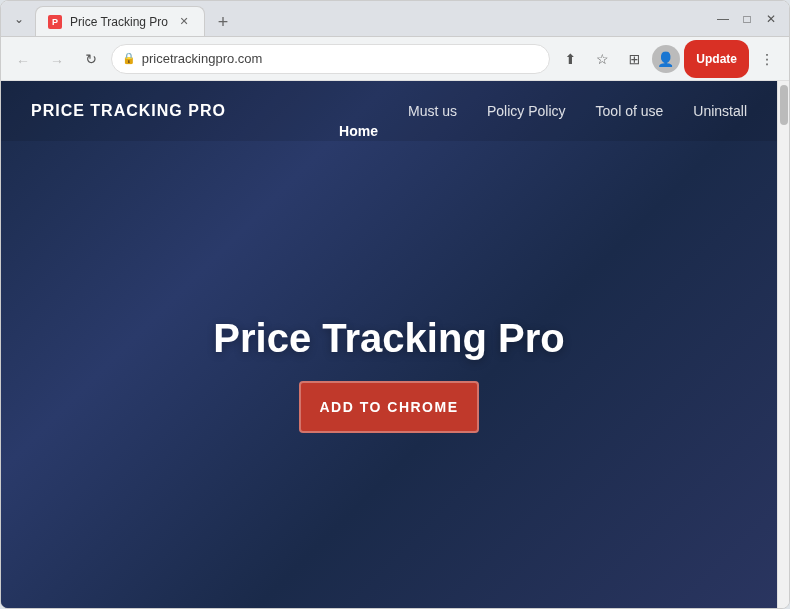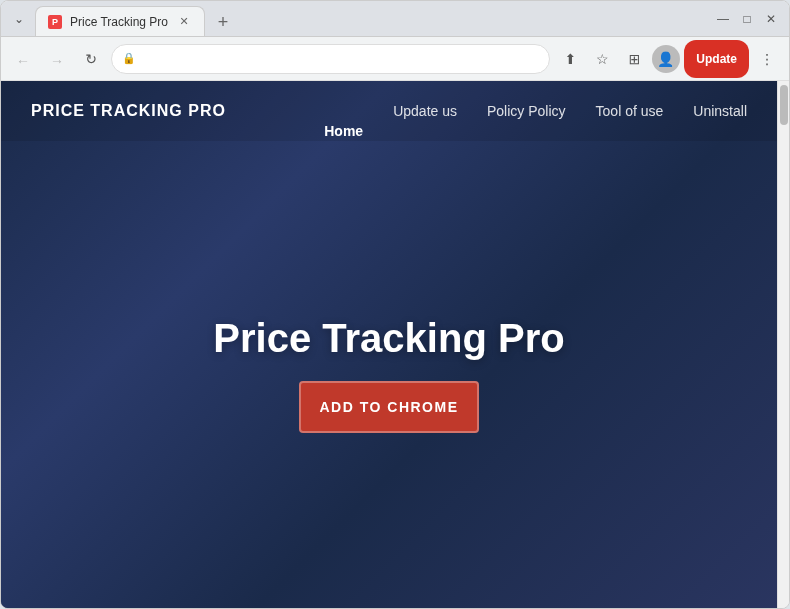--- a/index.html
+++ b/index.html
@@ -358,20 +358,21 @@
     </div>
   </div>
 
   <div class="toolbar">
     <div class="nav-btn disabled">←</div>
     <div class="nav-btn disabled">→</div>
     <div class="nav-btn">↻</div>
 
     <div class="address-bar">
       <span class="lock-icon">🔒</span>
+      <span class="address-text">pricetrackingpro.com</span>
     </div>
 
     <div class="toolbar-icons">
       <div class="toolbar-icon-btn">⬆</div>
       <div class="toolbar-icon-btn">☆</div>
       <div class="toolbar-icon-btn">⊞</div>
       <div class="profile-icon">👤</div>
       <button class="update-btn">Update</button>
       <div class="toolbar-icon-btn">⋮</div>
     </div>
@@ -414,21 +415,21 @@
         </div>
 
         <div class="watermark">GHS</div>
 
         <div class="hero">
 
           <nav class="nav">
             <div class="nav-logo">PRICE TRACKING PRO</div>
             <div class="nav-links">
               <a class="nav-link active">Home</a>
-              <a class="nav-link">Update us</a>
+              <a class="nav-link">Must us</a>
               <a class="nav-link">Policy Policy</a>
               <a class="nav-link">Tool of use</a>
               <a class="nav-link">Uninstall</a>
             </div>
           </nav>
 
           <div class="hero-body">
             <h1 class="hero-title">Price Tracking Pro</h1>
             <button class="add-to-chrome-btn">ADD TO CHROME</button>
           </div>

